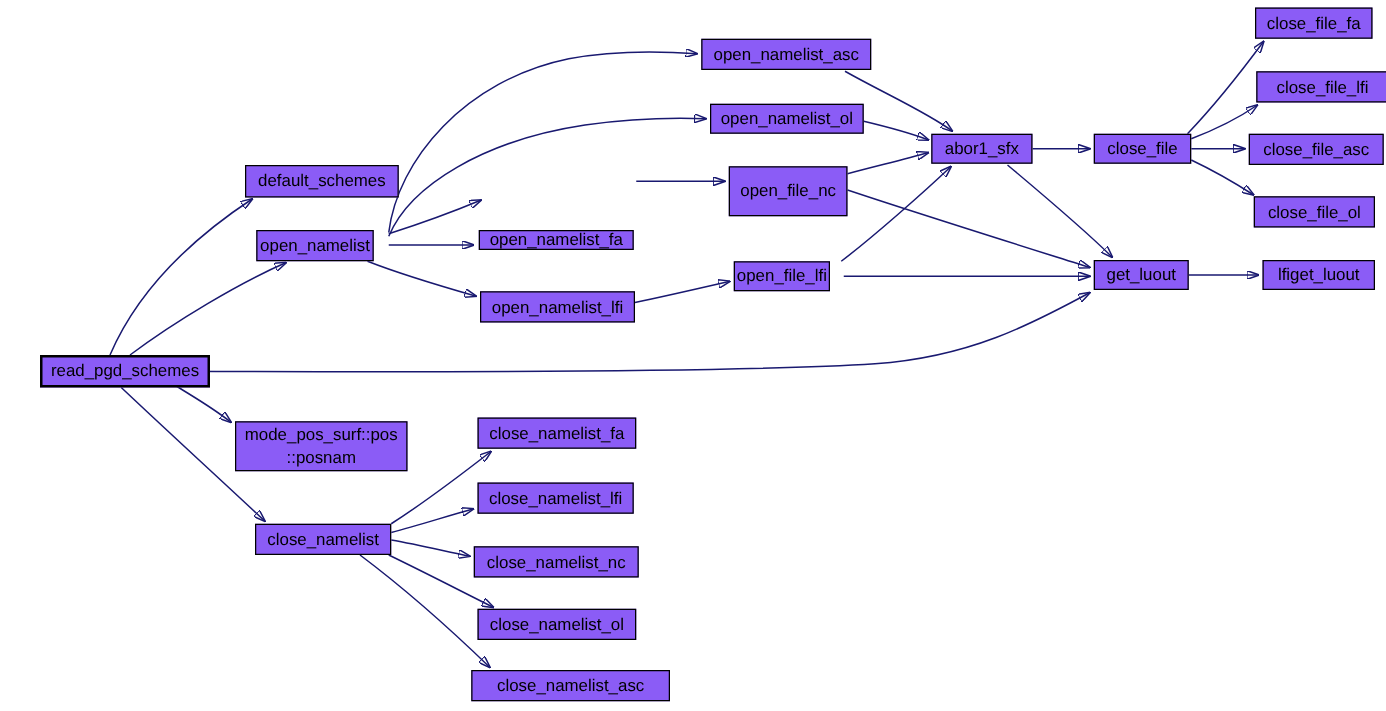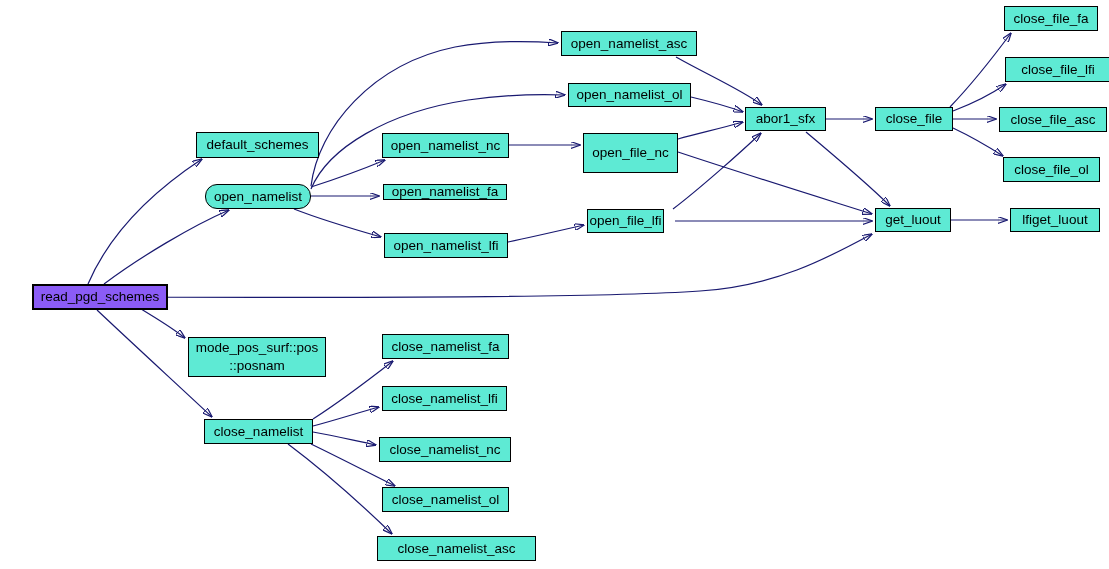--- a/index.html
+++ b/index.html
@@ -7,21 +7,21 @@
     position:relative;
     width:1109px;height:569px;
     background:#ffffff;
     font-family:"Liberation Sans", sans-serif;
     overflow:hidden;
   }
   #edges{position:absolute;left:0;top:0;width:1109px;height:569px;}
   #edges path{fill:none;stroke:#191970;stroke-width:1.2;}
   .node{
     position:absolute;box-sizing:border-box;
-    background:#5eead4;border:1px solid #000000;
+    background:#8b5cf6;border:1px solid #000000;
     display:flex;align-items:center;justify-content:center;
     font-size:13.5px;color:#000000;text-align:center;
     white-space:pre-line;line-height:1.3;cursor:pointer;
   }
   .node.root{background:#8b5cf6;border-width:2px;cursor:default;margin-left:27px;}
 </style>
 </head>
 <body>
 
 <div id="canvas">
@@ -59,24 +59,23 @@
     <path marker-end="url(#arrow)" d="M951,220 L1007,220"></path>
     <path marker-end="url(#arrow)" d="M313,419 C338,403 366,382 393,361"></path>
     <path marker-end="url(#arrow)" d="M313,426 C336,420 357,413 379,407"></path>
     <path marker-end="url(#arrow)" d="M313,432 C336,436 356,441 376,445"></path>
     <path marker-end="url(#arrow)" d="M311,444 C338,457 369,473 395,486"></path>
     <path marker-end="url(#arrow)" d="M288,444 C320,468 361,504 392,534"></path>
   </svg>
 
   <div class="node root" style="left:5px;   top:284px; width:136px; height:26px;">read_pgd_schemes</div>
   <div class="node" style="left:196px; top:132px; width:123px; height:26px;">default_schemes</div>
-  <div class="node" style="left:205px; top:184px; width:106px; height:25px;border-radius:12px;">open_namelist</div>
+  <div class="node" style="left:205px; top:184px; width:94px; height:25px;">open_namelist</div>
   <div class="node" style="left:561px; top:31px;  width:136px; height:25px;">open_namelist_asc</div>
   <div class="node" style="left:568px; top:83px;  width:123px; height:24px;">open_namelist_ol</div>
-  <div class="node" style="left:382px; top:133px; width:127px; height:25px;">open_namelist_nc</div>
   <div class="node" style="left:583px; top:133px; width:95px;  height:40px;">open_file_nc</div>
   <div class="node" style="left:383px; top:184px; width:124px; height:16px;">open_namelist_fa</div>
   <div class="node" style="left:384px; top:233px; width:124px; height:25px;">open_namelist_lfi</div>
   <div class="node" style="left:587px; top:209px; width:77px;  height:24px;">open_file_lfi</div>
   <div class="node" style="left:745px; top:107px; width:81px;  height:24px;">abor1_sfx</div>
   <div class="node" style="left:875px; top:107px; width:78px;  height:24px;">close_file</div>
   <div class="node" style="left:1004px;top:6px;   width:94px;  height:25px;">close_file_fa</div>
   <div class="node" style="left:1005px;top:57px;  width:106px;  height:25px;">close_file_lfi</div>
   <div class="node" style="left:999px; top:107px; width:108px; height:25px;">close_file_asc</div>
   <div class="node" style="left:1003px;top:157px; width:97px;  height:25px;">close_file_ol</div>

